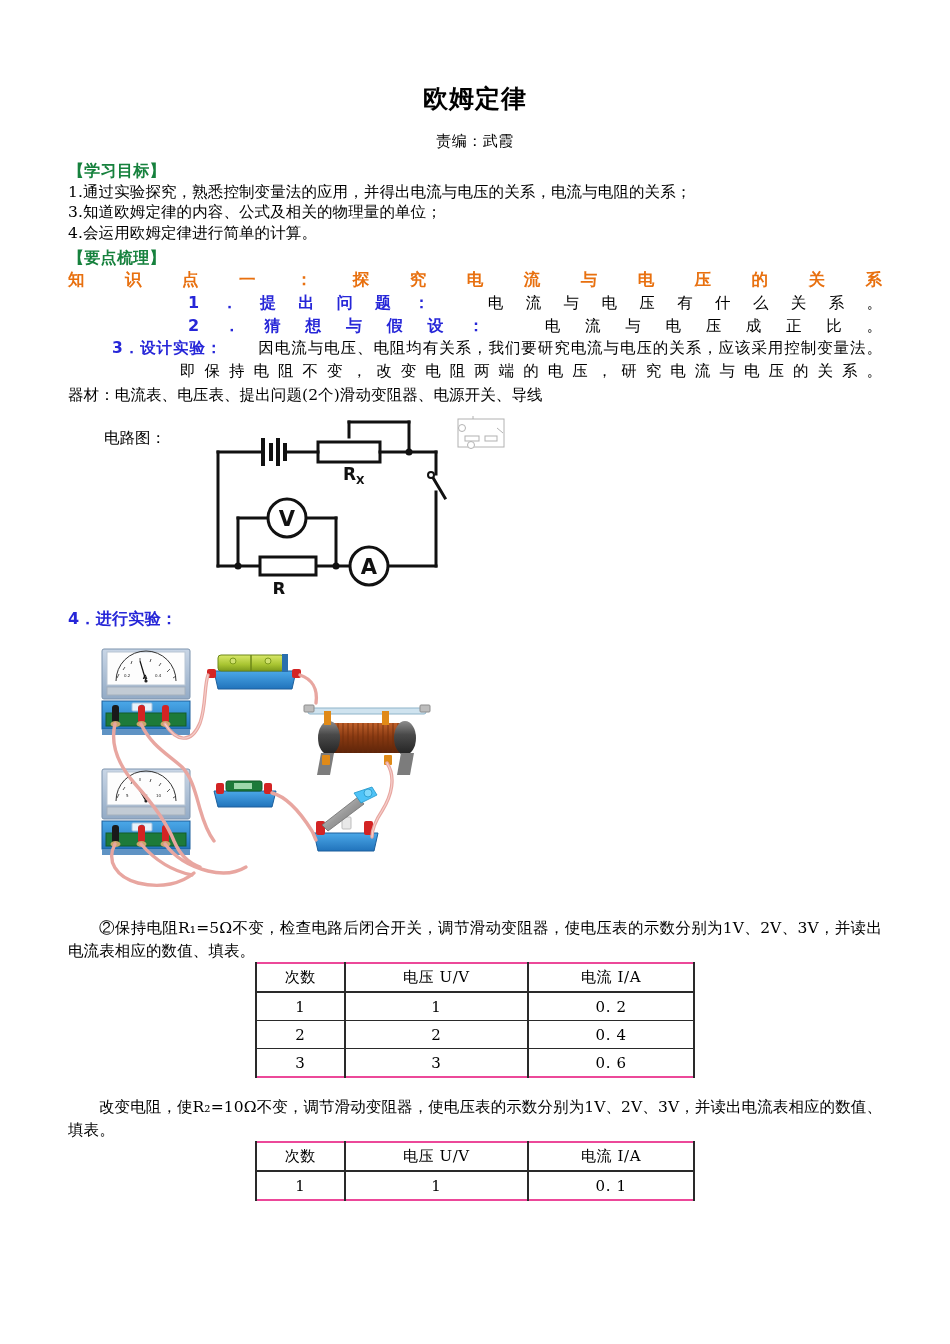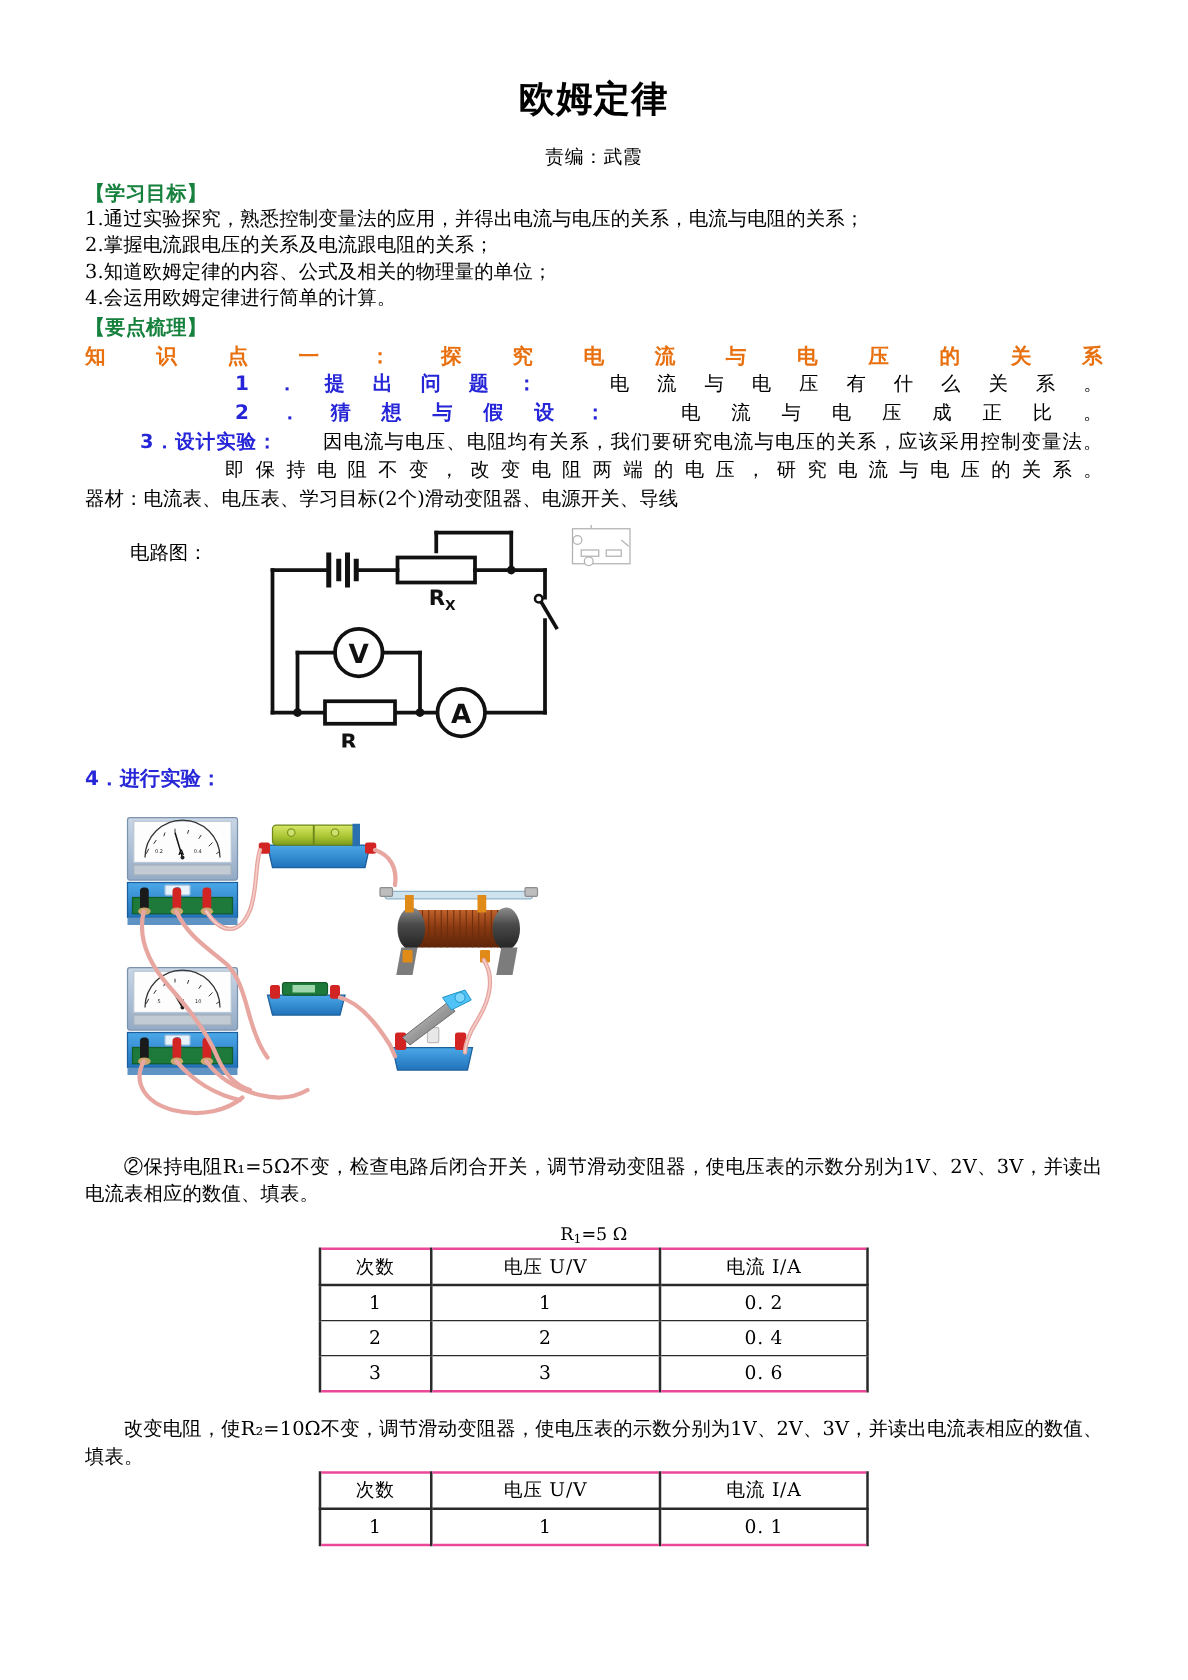--- a/index.html
+++ b/index.html
@@ -22,25 +22,25 @@
   .content {
     position: absolute;
     left: 68px;
     top: 0;
     width: 814px;
   }
 
   
   .doc-title {
     text-align: center;
-    font-family: Liberation Sans, sans-serif;
-    font-size: 29px;
+    font-family: Liberation Serif, serif;
+    font-size: 25px;
     font-weight: bold;
     letter-spacing: 1px;
-    margin-top: 63px;
+    margin-top: 84px;
     line-height: 1.2;
   }
   .doc-byline {
     text-align: center;
     font-size: 15px;
     margin-top: 18px;
     letter-spacing: 0.5px;
   }
 
   
@@ -166,21 +166,20 @@
 <body>
 
 <div class="page">
 <div class="content">
 
   <div class="doc-title">欧姆定律</div>
   <div class="doc-byline">责编：武霞</div>
 
   <div class="sec-green">【学习目标】</div>
   <div class="line">1.通过实验探究，熟悉控制变量法的应用，并得出电流与电压的关系，电流与电阻的关系；</div>
-  <div class="line">2.掌握电流跟电压的关系及电流跟电阻的关系；</div>
   <div class="line">3.知道欧姆定律的内容、公式及相关的物理量的单位；</div>
   <div class="line">4.会运用欧姆定律进行简单的计算。</div>
 
   <div class="sec-green tight">【要点梳理】</div>
 
   <div class="just orange-head">知识点一：探究电流与电压的关系</div>
 
   <div class="just just-item-2">
     <span class="blue-item">1．提出问题：</span><span class="black-run">电流与电压有什么关系。</span>
   </div>
@@ -190,21 +189,21 @@
   </div>
 
   <div class="just just-item-3">
     <span class="blue-run">3．设计实验：</span><span class="black-run">因电流与电压、电阻均有关系，我们要研究电流与电压的关系，应该采用控制变量法。</span>
   </div>
 
   <div class="just just-indent-sm">
     <span class="black-run">即保持电阻不变，改变电阻两端的电压，研究电流与电压的关系。</span>
   </div>
 
-  <div class="line" style="margin-top:2px;">器材：电流表、电压表、学习目标(2个)滑动变阻器、电源开关、导线</div>
+  <div class="line" style="margin-top:2px;">器材：电流表、电压表、提出问题(2个)滑动变阻器、电源开关、导线</div>
 
   <div class="circuit-wrap">
     <div class="circuit-label">电路图：</div>
 
     <svg class="circuit-svg" width="330" height="180" viewBox="0 0 330 180">
       <g stroke="#111" stroke-width="3" fill="none" stroke-linecap="square">
 
         <line x1="30" y1="38" x2="30" y2="152"></line>
 
         <line x1="30" y1="38" x2="72" y2="38"></line>
@@ -456,23 +455,20 @@
       </g>
       <g fill="none" stroke="#f6d4d0" stroke-width="1.2" stroke-linecap="round" opacity="0.9">
         <path d="M69 79 C 80 96, 95 100, 104 78 C 110 62, 108 42, 112 30"></path>
         <path d="M291 118 C 300 132, 296 150, 286 166 C 278 178, 276 188, 276 192"></path>
       </g>
     </svg>
   </div>
 
   <div class="para indent2" style="margin-top:24px;">②保持电阻R₁=5Ω不变，检查电路后闭合开关，调节滑动变阻器，使电压表的示数分别为1V、2V、3V，并读出电流表相应的数值、填表。</div>
 
-  <div class="tbl-cap">
-    <span>R</span><sub>1</sub><span>=5 Ω</span>
-  </div>
   <table class="data">
     <tbody>
           <tr>
       <td>次数</td>
       <td>电压 U/V</td>
       <td>电流 I/A</td>
     </tr>
     <tr>
       <td>1</td>
       <td>1</td>

